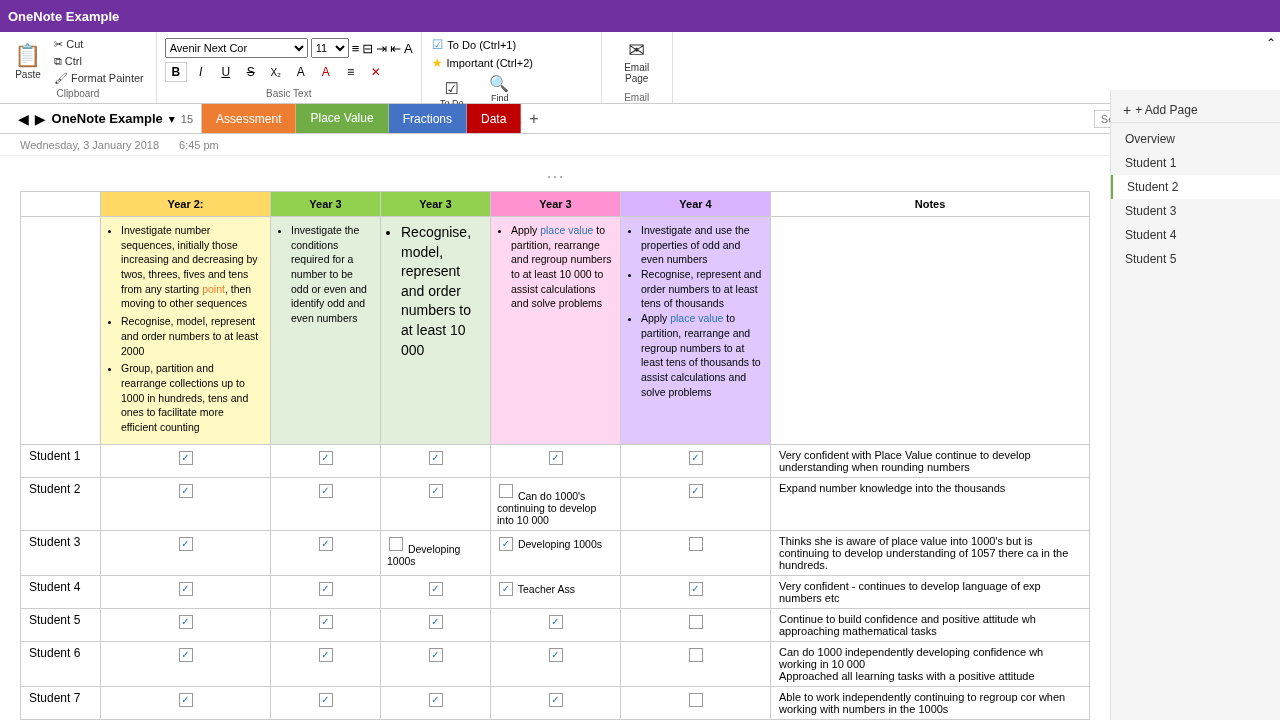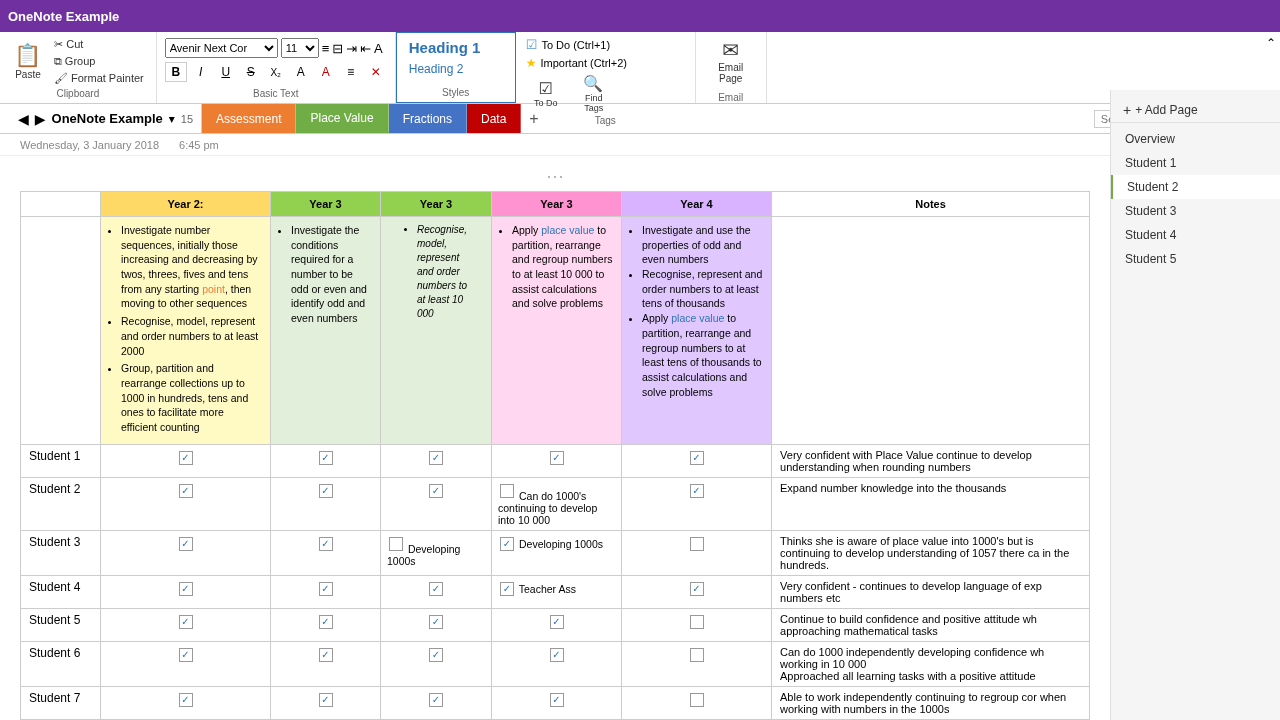--- a/index.html
+++ b/index.html
@@ -81,34 +81,34 @@
         <div style="font-size:22px;">📋</div>
         <span>Paste</span>
       </button>
       <div style="display:flex;flex-direction:column;gap:2px;">
         <button class="ribbon-btn-small">
             <span>✂</span> 
             <span>Cut</span>
           </button>
         <button class="ribbon-btn-small">
             <span>⧉</span> 
-            <span>Group</span>
+            <span>Ctrl</span>
           </button>
         <button class="ribbon-btn-small">
             <span>🖌</span> 
             <span>Format Painter</span>
           </button>
       </div>
     </div>
     <div class="ribbon-group-label">Clipboard</div>
   </div>
 
   <div class="ribbon-group" style="min-width:220px;">
     <div style="display:flex;align-items:center;gap:3px;padding:2px 0;">
-      <select style="font-size:11px;width:113px;height:20px;"><option>Avenir Next Cor</option></select>
+      <select style="font-size:11px;width:143px;height:20px;"><option>Avenir Next Cor</option></select>
       <select style="font-size:11px;width:38px;height:20px;"><option>11</option></select>
       <button style="border:none;background:transparent;cursor:pointer;font-size:13px;">≡</button>
       <button style="border:none;background:transparent;cursor:pointer;font-size:13px;">⊟</button>
       <button style="border:none;background:transparent;cursor:pointer;font-size:13px;">⇥</button>
       <button style="border:none;background:transparent;cursor:pointer;font-size:13px;">⇤</button>
       <button style="border:none;background:transparent;cursor:pointer;font-size:13px;">A</button>
     </div>
     <div style="display:flex;align-items:center;gap:3px;padding:2px 0;">
       <button style="border:1px solid #ccc;background:#fff;cursor:pointer;font-weight:700;width:22px;height:20px;font-size:12px;">B</button>
       <button style="border:none;background:transparent;cursor:pointer;font-style:italic;width:22px;height:20px;font-size:12px;">I</button>
@@ -116,25 +116,20 @@
       <button style="border:none;background:transparent;cursor:pointer;width:22px;height:20px;font-size:12px;text-decoration:line-through;">S</button>
       <button style="border:none;background:transparent;cursor:pointer;width:22px;height:20px;font-size:10px;">X₂</button>
       <button style="border:none;background:transparent;cursor:pointer;width:22px;height:20px;font-size:12px;">A</button>
       <button style="border:none;background:transparent;cursor:pointer;width:22px;height:20px;font-size:12px;color:#c00000;">A</button>
       <button style="border:none;background:transparent;cursor:pointer;width:22px;height:20px;font-size:12px;">≡</button>
       <button style="border:none;background:transparent;cursor:pointer;width:22px;height:20px;font-size:12px;color:#c00000;">✕</button>
     </div>
     <div class="ribbon-group-label">Basic Text</div>
   </div>
 
-  <div class="ribbon-group styles-group" style="min-width:120px;border:1px solid #2e74b5;padding:4px;">
-    <div class="style-item style-h1">Heading 1</div>
-    <div class="style-item style-h2">Heading 2</div>
-    <div class="ribbon-group-label">Styles</div>
-  </div>
 
   <div class="ribbon-group tags-group" style="min-width:180px;">
     <div class="tag-item">
       <span class="check-icon">☑</span>
       <span>To Do (Ctrl+1)</span>
     </div>
     <div class="tag-item">
       <span class="star-icon">★</span>
       <span>Important (Ctrl+2)</span>
     </div>
@@ -262,21 +257,21 @@
               <li>Investigate number sequences, initially those increasing and decreasing by twos, threes, fives and tens from any starting <span class="highlight-orange">point</span>, then moving to other sequences</li>
               <li>Recognise, model, represent and order numbers to at least 2000</li>
               <li>Group, partition and rearrange collections up to 1000 in hundreds, tens and ones to facilitate more efficient counting</li>
             </ul>
           </td>
           <td class="col-green year-content" style="background:#e2efda;font-size:10.5px;line-height:1.4;padding:6px 8px;">
             <ul style="padding-left:12px;list-style:disc;">
               <li>Investigate the conditions required for a number to be odd or even and identify odd and even numbers</li>
             </ul>
           </td>
-          <td class="col-green year-content" style="background:#e2efda;font-size:10px;line-height:1.4;padding:6px 24px;font-style:italic;">
+          <td class="col-green year-content" style="background:#e2efda;font-size:14px;line-height:1.4;padding:6px 8px;">
             <ul style="padding-left:12px;list-style:disc;">
               <li>Recognise, model, represent and order numbers to at least 10 000</li>
             </ul>
           </td>
           <td style="background:#ffd7f0;font-size:10.5px;line-height:1.4;padding:6px 8px;">
             <ul style="padding-left:12px;list-style:disc;">
               <li>Apply <span class="highlight-blue">place value</span> to partition, rearrange and regroup numbers to at least 10 000 to assist calculations and solve problems</li>
             </ul>
           </td>
           <td style="background:#e0c8ff;font-size:10.5px;line-height:1.4;padding:6px 8px;">

